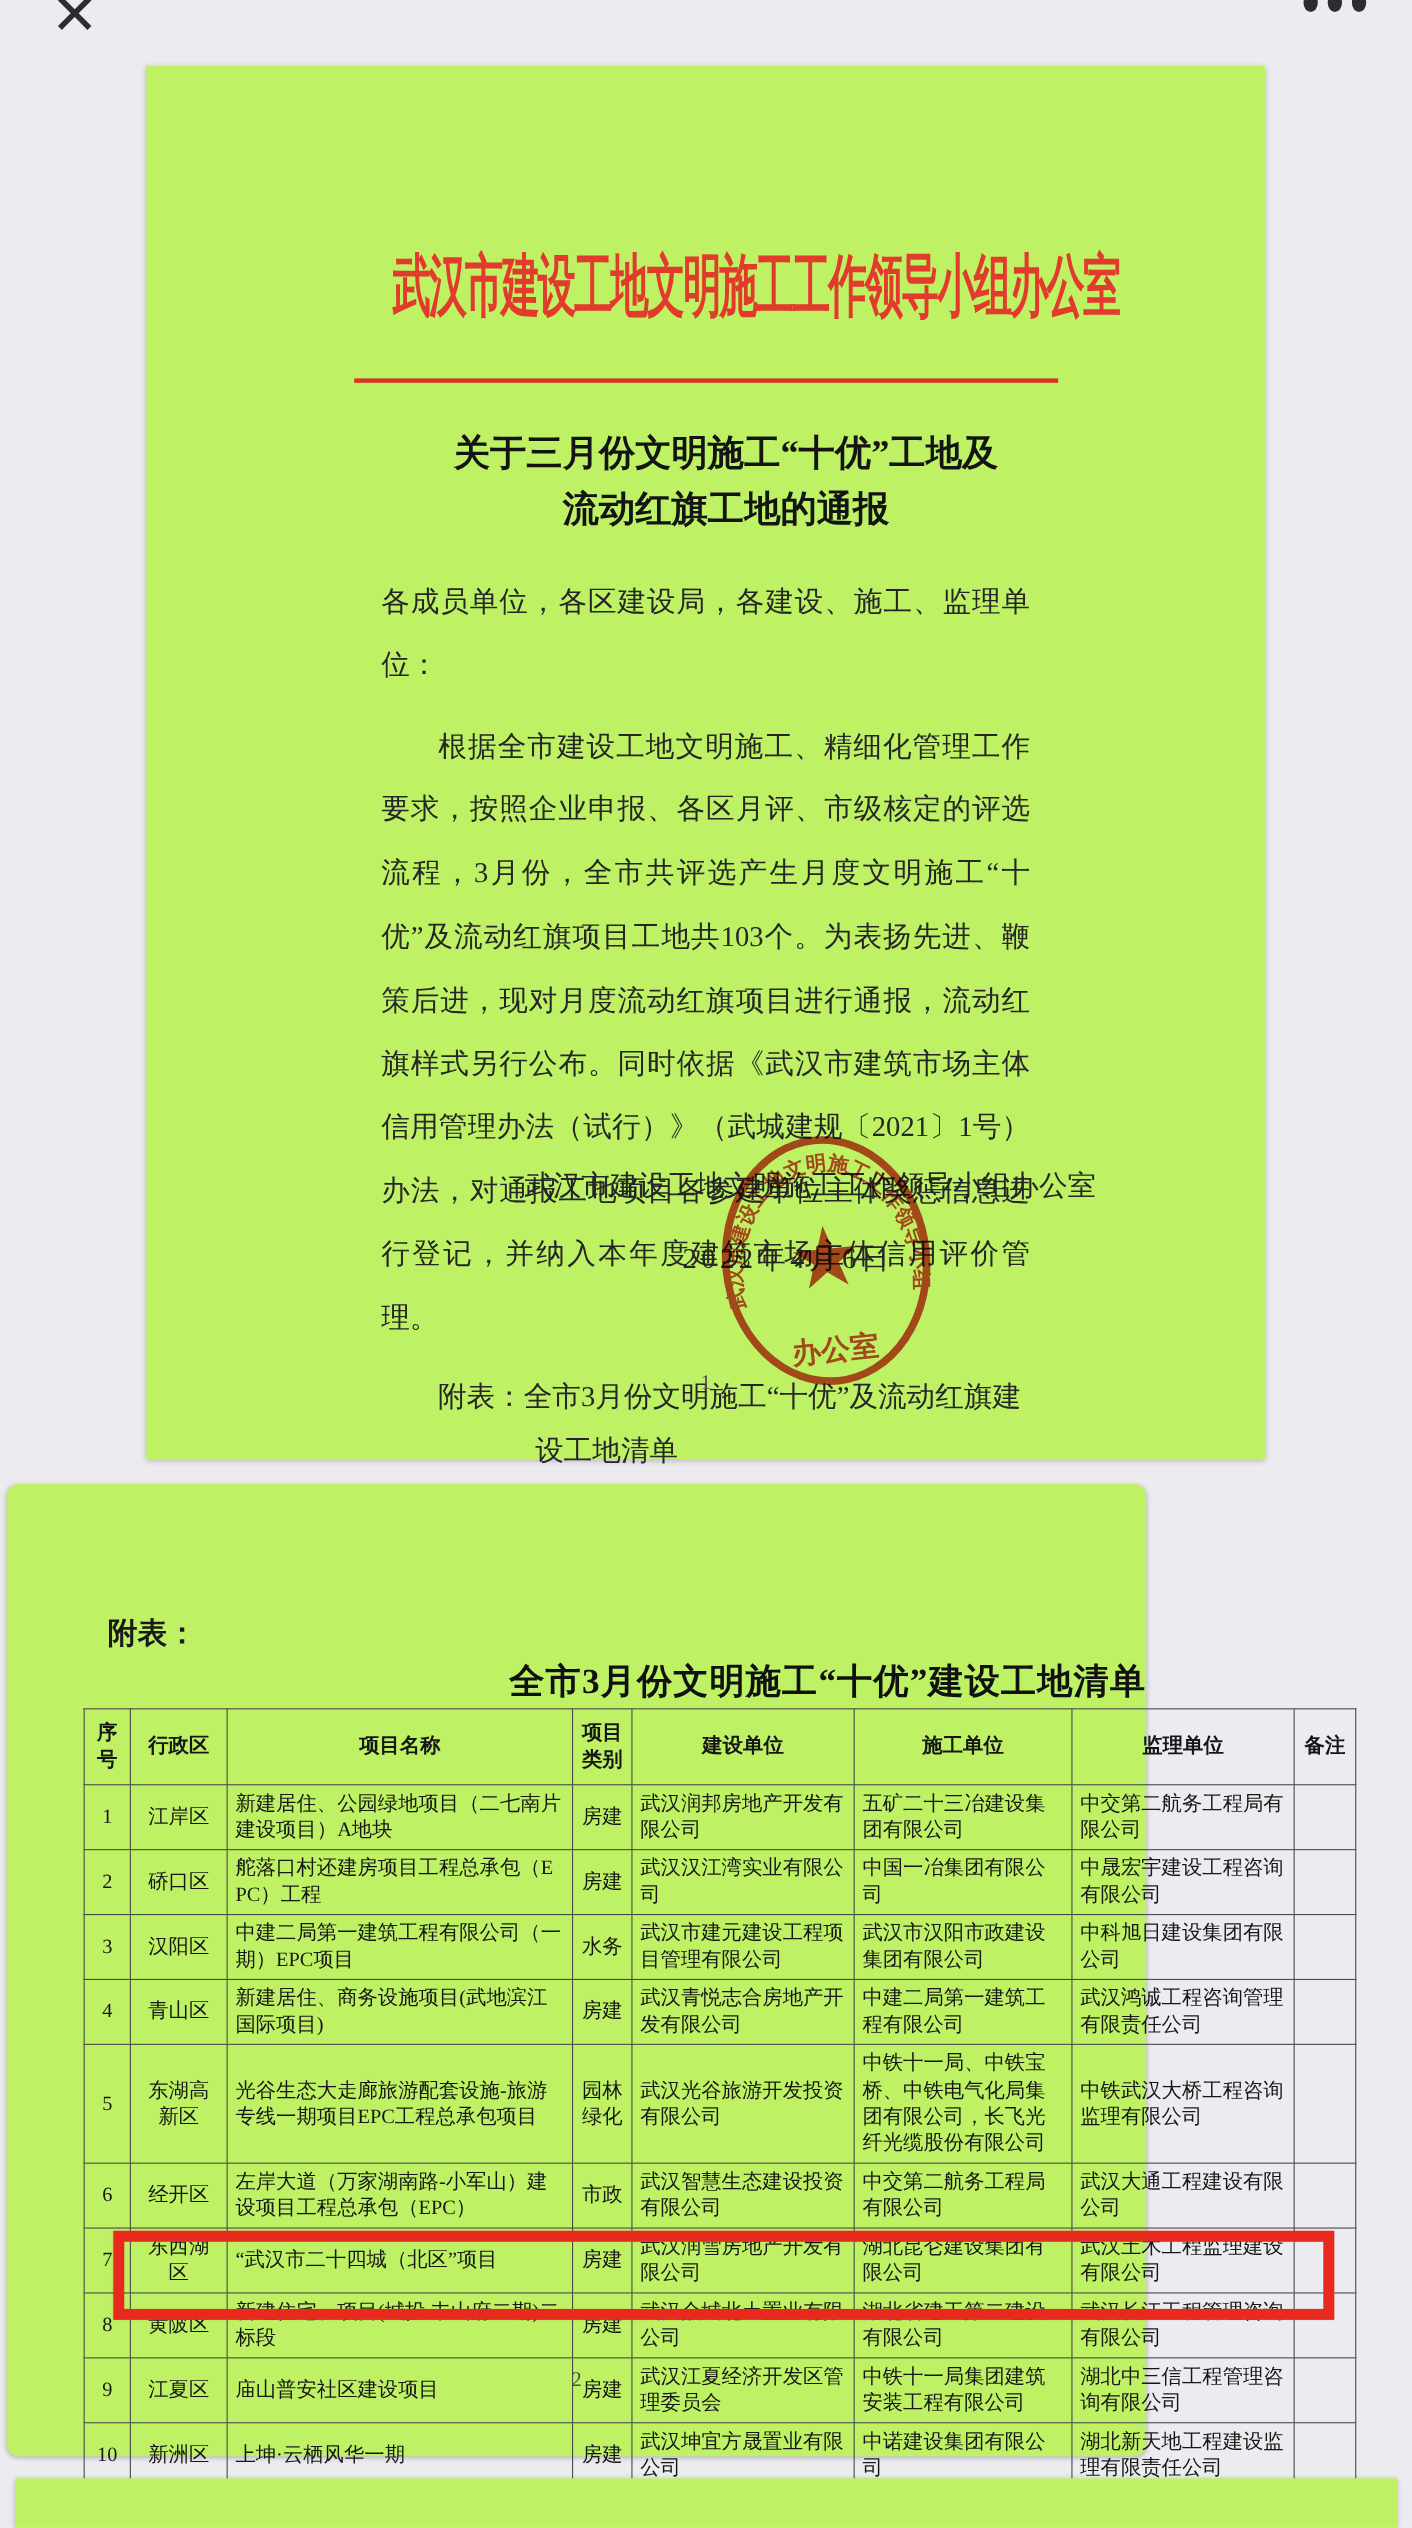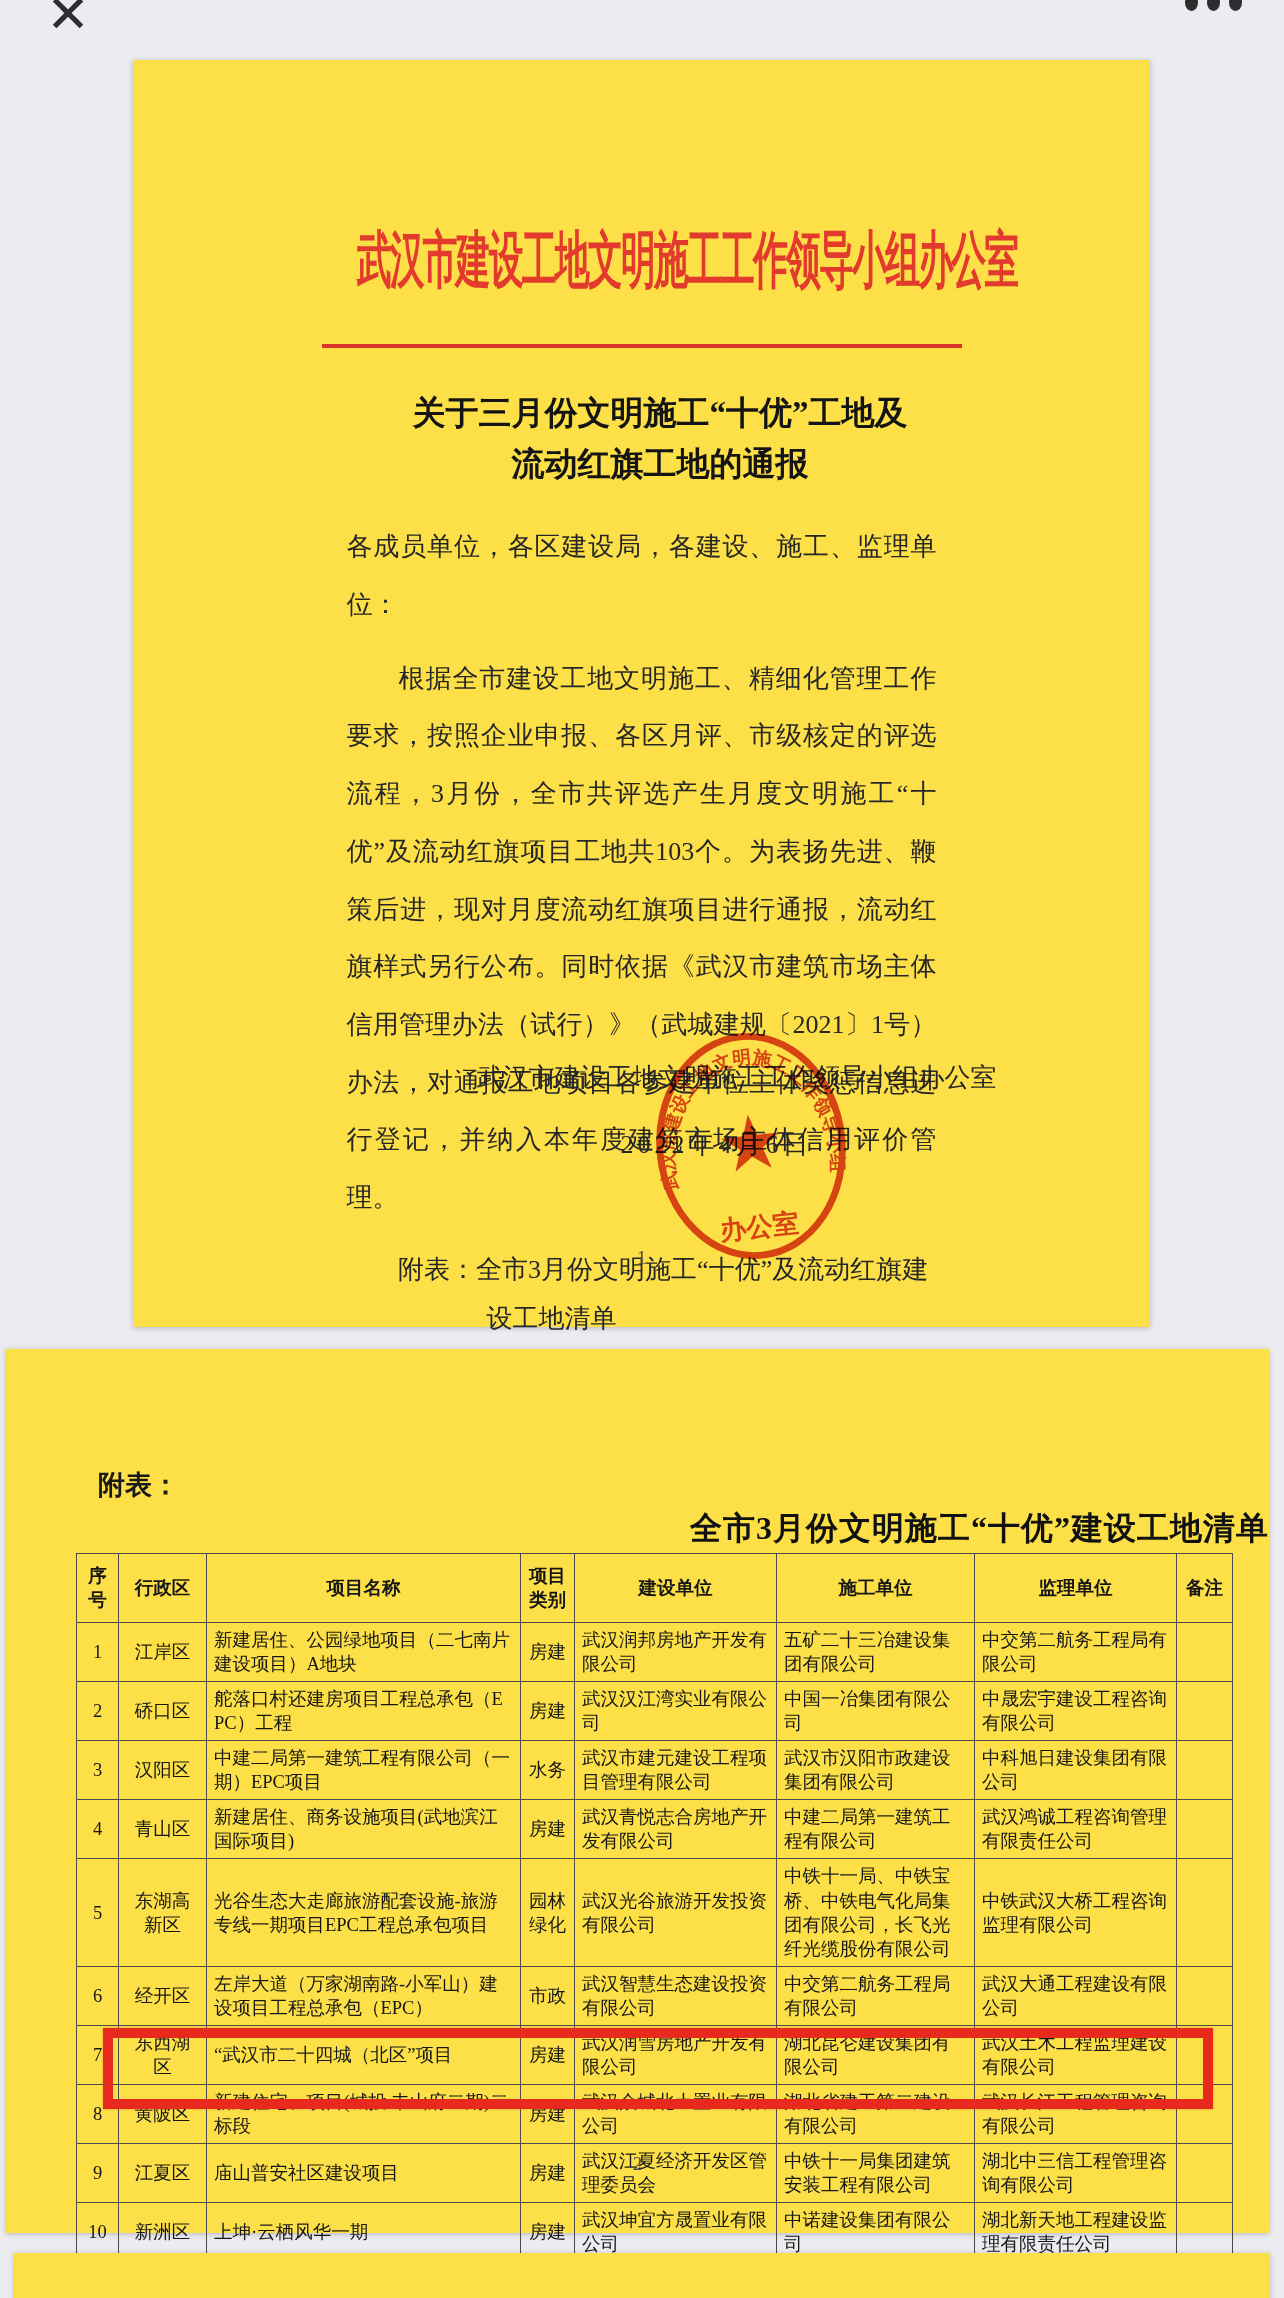--- a/index.html
+++ b/index.html
@@ -16,25 +16,25 @@
   }
   .close-btn{
     position:absolute;left:38px;top:-16px;width:60px;height:60px;
     font-size:52px;line-height:60px;color:#2d2d30;text-align:center;
     font-family:"Liberation Sans","DejaVu Sans",sans-serif;font-weight:300;
   }
   .more-btn{position:absolute;right:42px;top:-6px;display:flex;gap:9px;}
   .more-btn i{display:block;width:13px;height:17px;border-radius:50%;background:#2d2d30;}
   
   .sheet{
-    position:absolute;background:#fde047;
+    position:absolute;background:#bef264;
     box-shadow:0 1px 5px rgba(40,40,60,.28);
   }
   .sheet-1{left:133px;top:60px;width:1017px;height:1267px;}
-  .sheet-2{left:6px;top:1349px;width:1263px;height:884px;}
+  .sheet-2{left:6px;top:1349px;width:1036px;height:884px;border-radius:11px;}
   .sheet-3{left:14px;top:2253px;width:1256px;height:60px;}
   
   .org-title{
     margin-top:158px;text-align:center;white-space:nowrap;
     font-size:62px;font-weight:bold;color:#e23a2c;letter-spacing:-3px;
     transform:scaleX(0.56);transform-origin:50% 50%;
   }
   .red-rule{width:640px;height:4px;background:#d8342a;margin:42px auto 0 auto;}
   .doc-title{
     margin-top:40px;text-align:center;font-size:33px;font-weight:bold;

